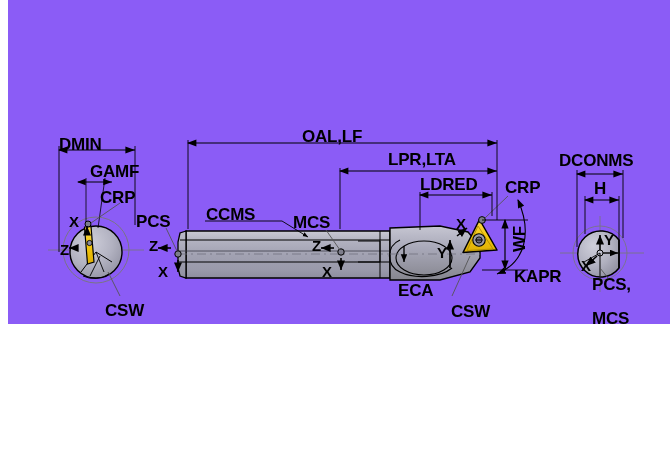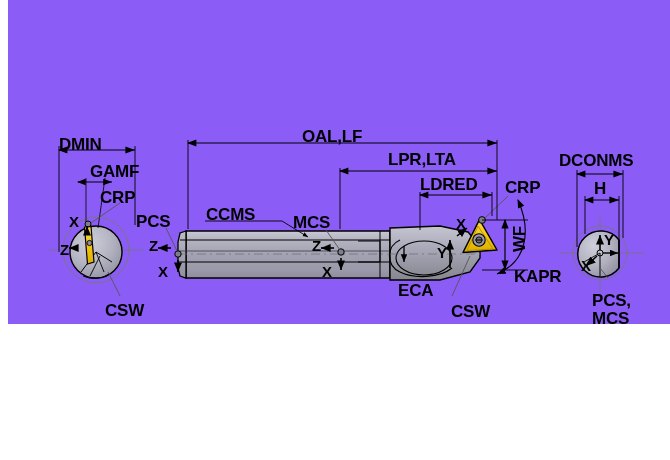--- a/index.html
+++ b/index.html
@@ -233,16 +233,16 @@
   <div class="lbl big" style="left:390px;top:282px;">ECA</div>
   <div class="lbl big" style="left:443px;top:303px;">CSW</div>
 
   <div class="lbl axis" style="left:448px;top:216px;">X</div>
   <div class="lbl axis" style="left:429px;top:245px;">Y</div>
 
   <div class="lbl big" style="left:551px;top:152px;">DCONMS</div>
   <div class="lbl big" style="left:586px;top:180px;">H</div>
   <div class="lbl axis" style="left:596px;top:232px;">Y</div>
   <div class="lbl axis" style="left:573px;top:258px;">X</div>
-  <div class="lbl big" style="left:584px;top:292px;text-align:center;">PCS,</div>
+  <div class="lbl big" style="left:584px;top:276px;text-align:center;">PCS,</div>
   <div class="lbl big" style="left:584px;top:310px;">MCS</div>
 
 </div>
 
 </body></html>

